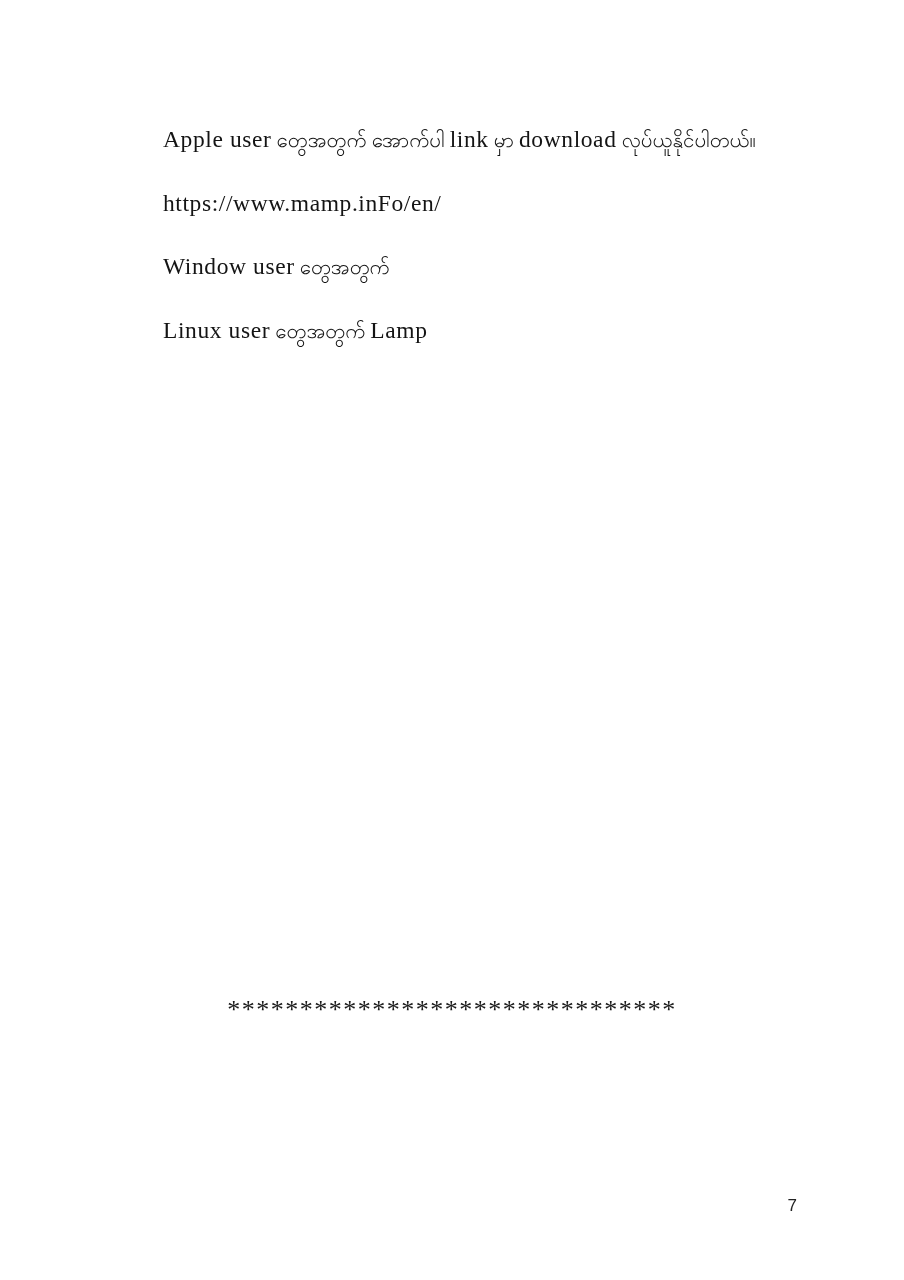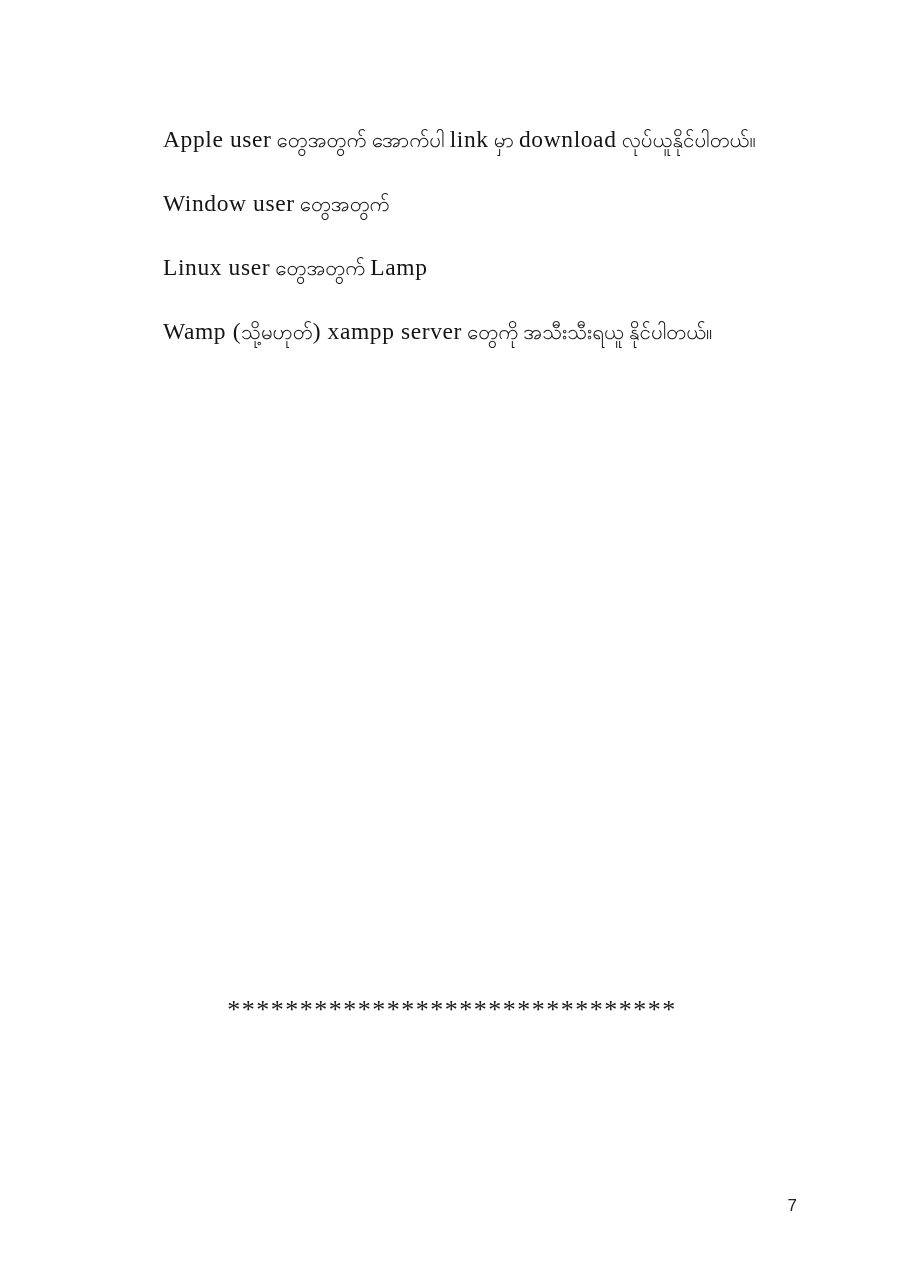--- a/index.html
+++ b/index.html
@@ -92,26 +92,26 @@
 <div class="page">
 
   <div class="content">
 
     <p class="para"></p>
 
     <p class="para"></p>
 
     <p class="line"><span class="lat">Apple user</span><span class="mm"> တွေအတွက် အောက်ပါ </span><span class="lat">link</span><span class="mm"> မှာ </span><span class="lat">download</span><span class="mm"> လုပ်ယူနိုင်ပါတယ်။</span></p>
 
+    <p class="line url"><span class="lat">https://www.mamp.inFo/en/</span></p>
 
     <p class="line"><span class="lat">Window user</span><span class="mm"> တွေအတွက်</span></p>
 
     <p class="line"><span class="lat">Linux user</span><span class="mm"> တွေအတွက် </span><span class="lat">Lamp</span></p>
 
-    <p class="line"><span class="lat">Wamp (</span><span class="mm">သို့မဟုတ်</span><span class="lat">) xampp server</span><span class="mm"> တွေကို အသီးသီးရယူ နိုင်ပါတယ်။</span></p>
 
   </div>
 
   <div class="stars">*******************************</div>
 
   <div class="page-number">7</div>
 
 </div>
 
 </body></html>

